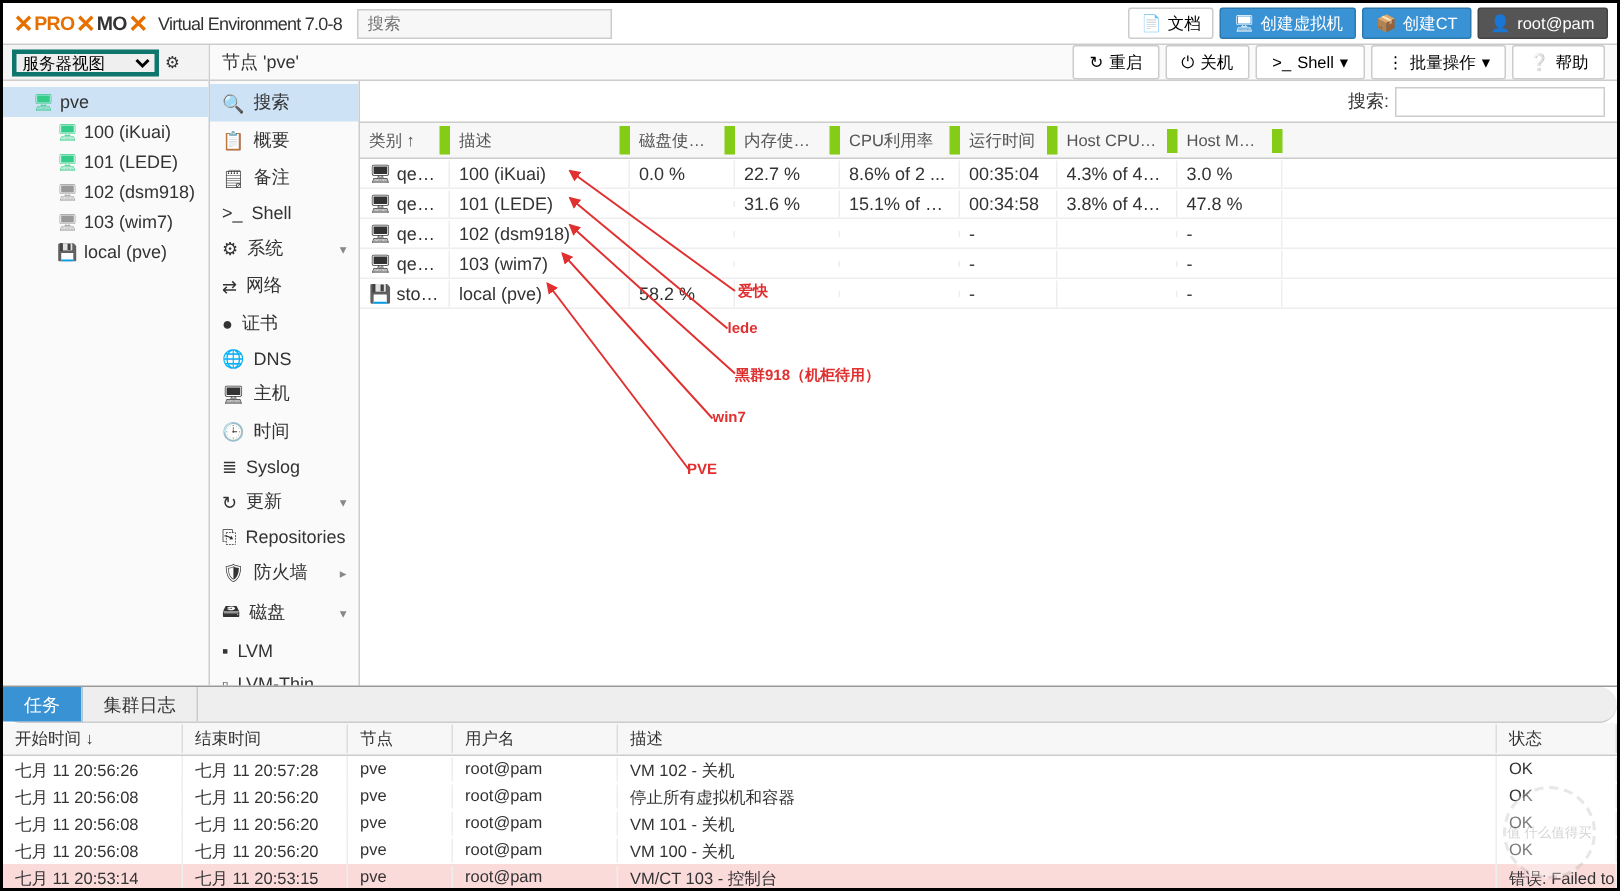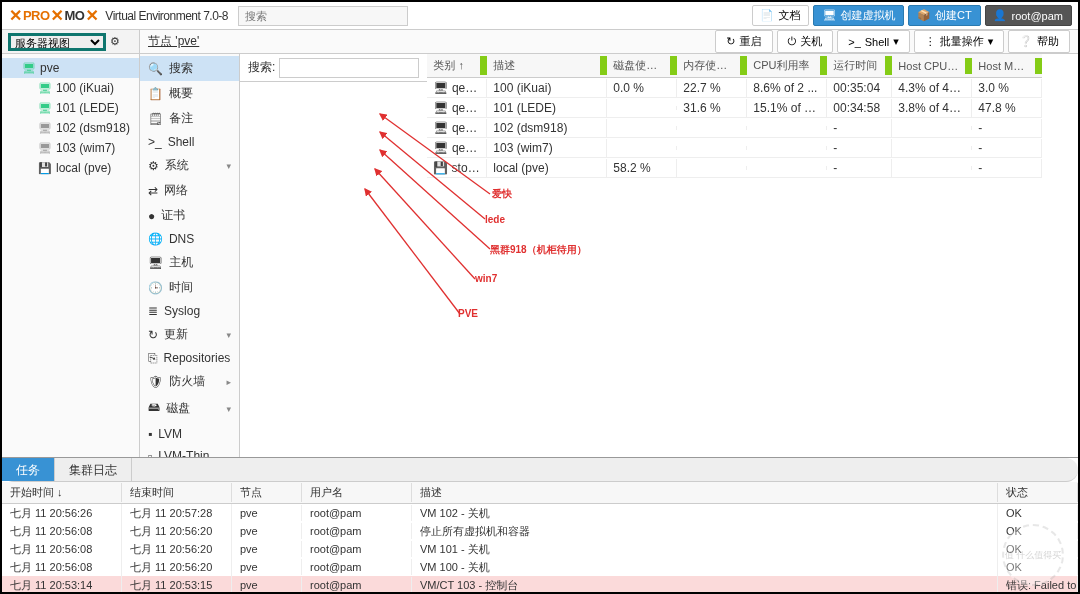--- a/index.html
+++ b/index.html
@@ -24,30 +24,30 @@
 .tree-row.l2 { padding-left: 36px; }
 .tree-row.sel { background: #cde2f5; }
 .ic { width: 14px; height: 12px; display: inline-flex; align-items: center; justify-content: center; font-size: 11px; }
 .ic.srv::before { content: "🗄"; }
 .ic.node::before { content: "🖥"; color: #3c8; }
 .ic.vm-on::before { content: "🖥"; color: #3c8; }
 .ic.vm-off::before { content: "🖥"; color: #999; }
 .ic.store::before { content: "💾"; }
 .main-panel { flex: 1; display: flex; flex-direction: column; }
 .main-head { height: 30px; border-bottom: 1px solid #ccc; display: flex; align-items: center; padding: 0 8px; gap: 6px; background: #fafafa; }
-.main-title { font-size: 12px; text-decoration: underline; }
+.main-title { font-size: 12px; }
 .main-head-right { margin-left: auto; display: flex; gap: 4px; }
 .pbtn { background: #fff; border: 1px solid #ccc; padding: 3px 10px; font-size: 11px; cursor: pointer; display: flex; align-items: center; gap: 4px; border-radius: 2px; }
 .main-body { flex: 1; display: flex; }
 .sub-nav { width: 100px; border-right: 1px solid #ccc; background: #fafafa; overflow-y: auto; padding: 2px 0; }
 .sub-item { padding: 4px 8px; display: flex; align-items: center; gap: 6px; font-size: 12px; cursor: pointer; white-space: nowrap; }
 .sub-item.sel { background: #cde2f5; }
 .sub-item.section { font-weight: normal; }
 .sub-item .chev { margin-left: auto; font-size: 9px; color: #888; }
-.content { flex: 1; display: flex; flex-direction: row; position: relative; }
+.content { flex: 1; display: flex; flex-direction: column; position: relative; }
 .content-toolbar { height: 28px; border-bottom: 1px solid #ccc; display: flex; align-items: center; padding: 0 8px; justify-content: flex-end; }
 .content-toolbar input { width: 140px; height: 20px; border: 1px solid #ccc; padding: 2px 4px; font-size: 11px; }
 .table { font-size: 12px; }
 .thead, .trow { display: grid; grid-template-columns: 60px 120px 70px 70px 80px 65px 80px 70px; align-items: center; height: 20px; border-bottom: 1px solid #eee; }
 .thead { background: #f7f7f7; border-bottom: 1px solid #ccc; height: 24px; font-size: 11px; color: #555; }
 .thead > div, .trow > div { padding: 2px 6px; overflow: hidden; text-overflow: ellipsis; white-space: nowrap; border-right: 1px solid #eee; }
 .thead > div { border-right: 7px solid #84cc16; }
 .annotation-layer { position: absolute; inset: 0; pointer-events: none; }
 .arrow { stroke: #e03030; stroke-width: 1.3; fill: none; }
 .arrowhead { fill: #e03030; }

